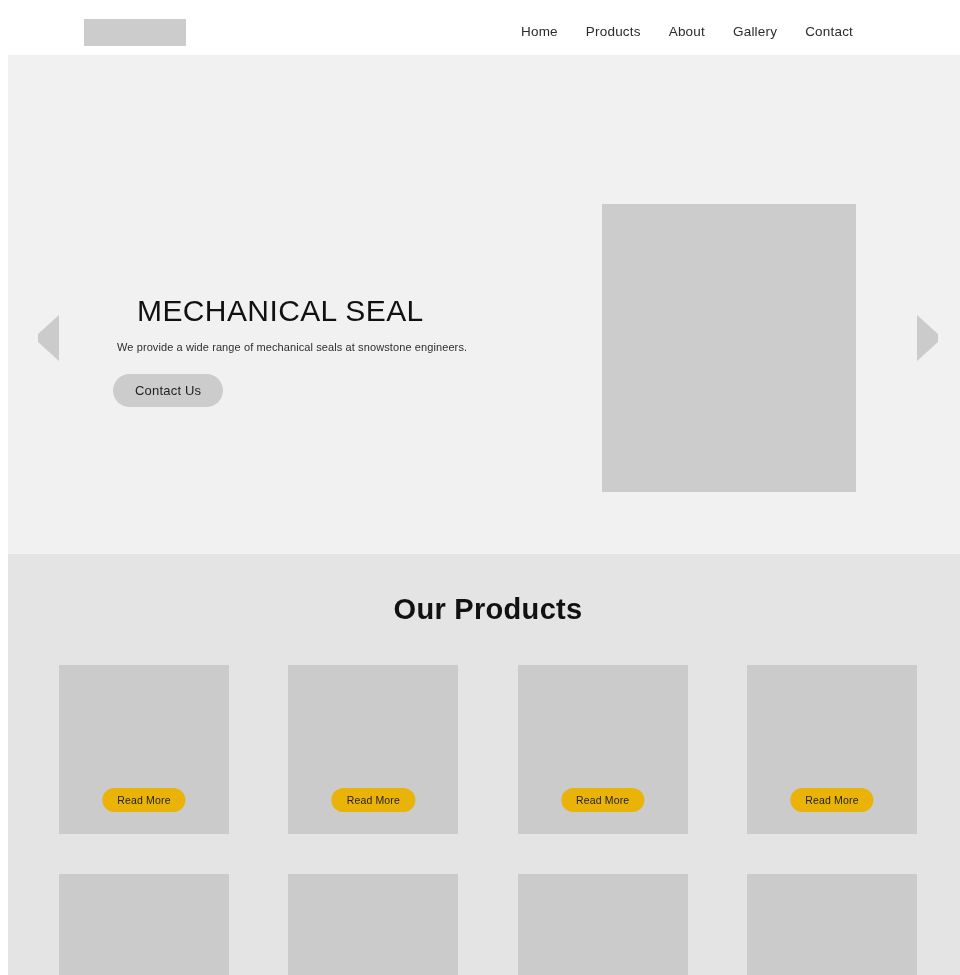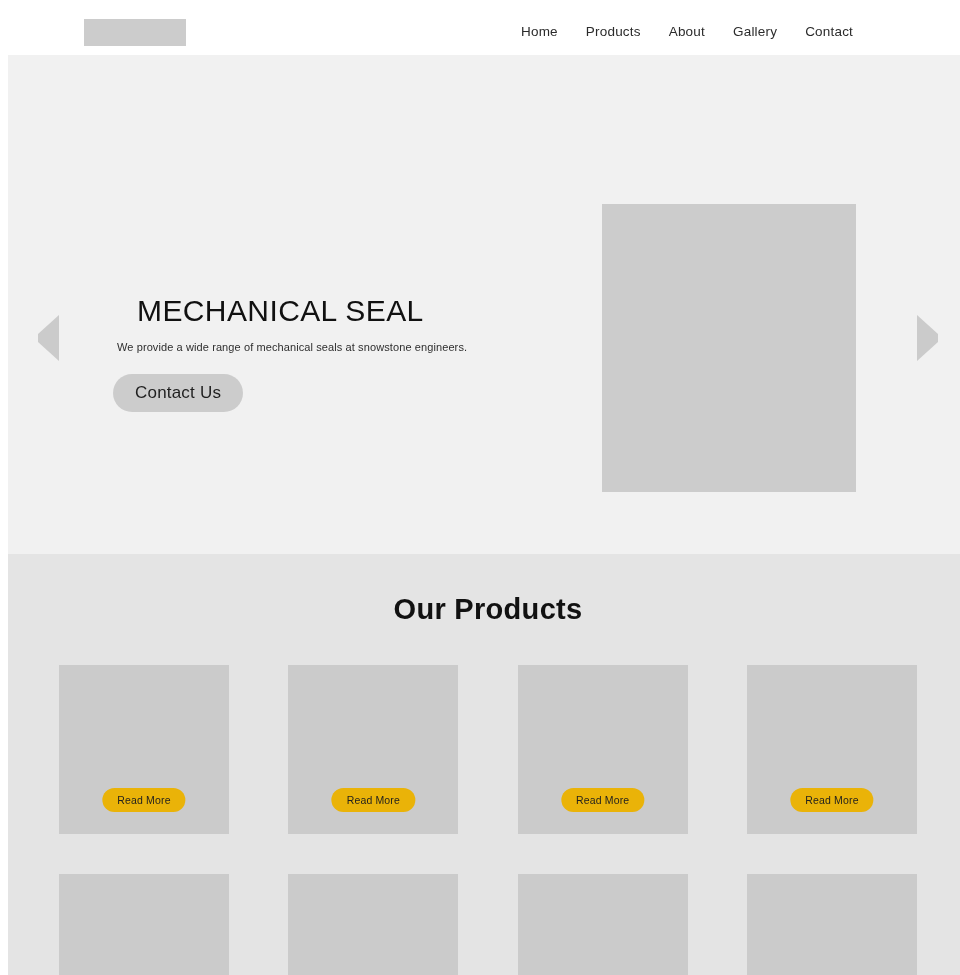--- a/index.html
+++ b/index.html
@@ -91,21 +91,21 @@
   }
 
   .hero-cta {
     display: inline-block;
     margin-top: 17px;
     background: #cccccc;
     border: none;
     border-radius: 999px;
     padding: 9px 22px;
     font-family: "Liberation Sans", sans-serif;
-    font-size: 17px;
+    font-size: 13px;
     color: #1f1f1f;
     letter-spacing: 0.2px;
     cursor: pointer;
   }
 
   .hero-image {
     position: absolute;
     left: 594px;
     top: 149px;
     width: 254px;

